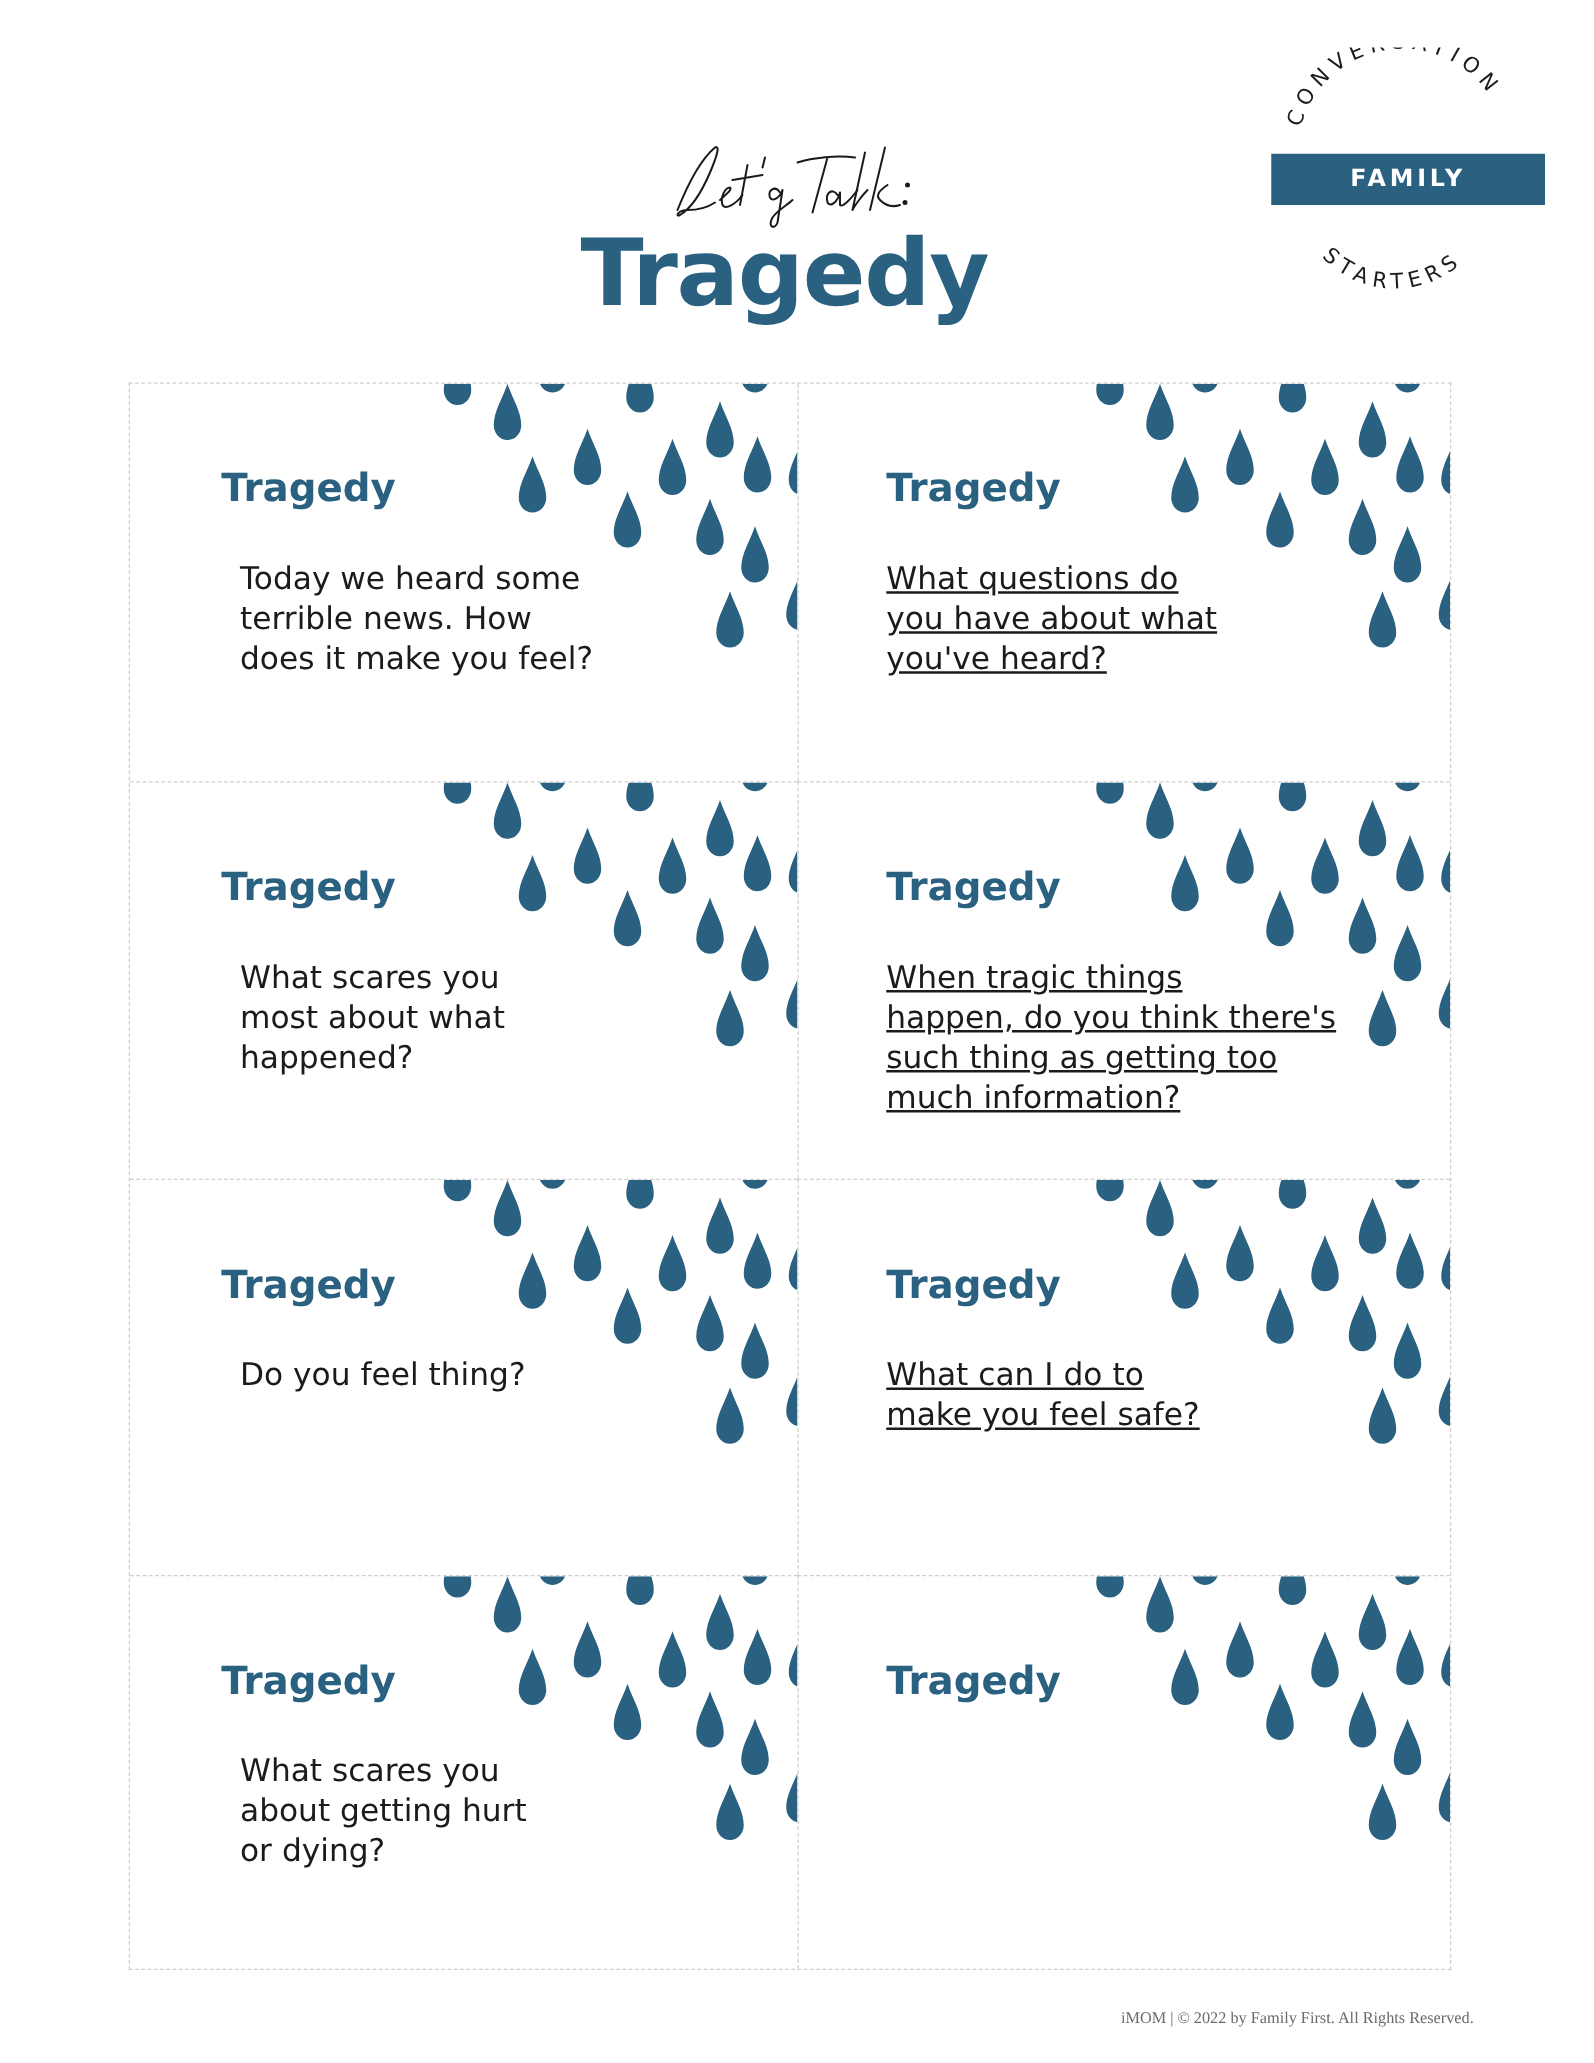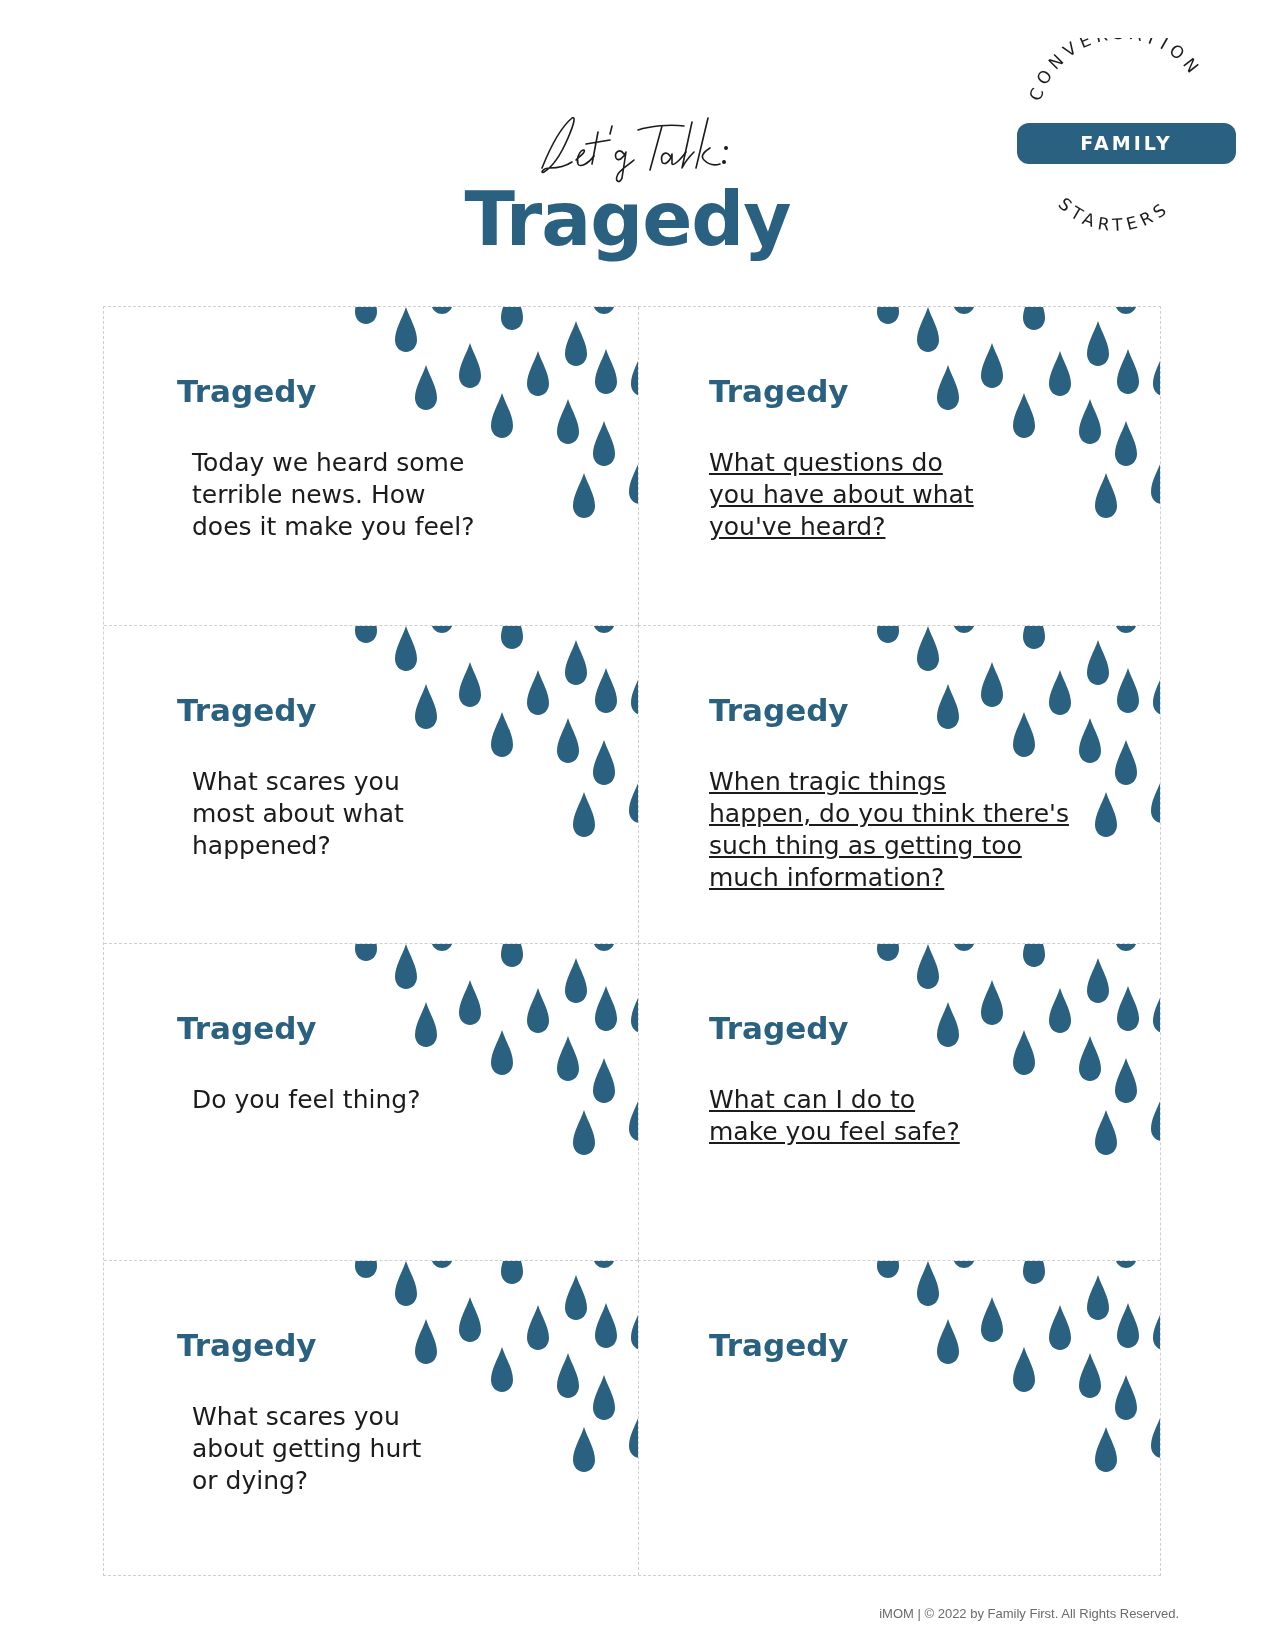--- a/index.html
+++ b/index.html
@@ -7,38 +7,38 @@
          font-family: "Liberation Sans", "DejaVu Sans", sans-serif; color: #1d1d1d; }
 
   .header-script { position: absolute; left: 520px; top: 108px; width: 240px; height: 80px; }
   .header-title { position: absolute; left: 0; width: 1275px; top: 176px; text-align: center;
                   font-family: "DejaVu Sans", sans-serif; font-weight: bold; font-size: 74px;
                   letter-spacing: -1px; color: #2a6180; margin-left: -10px; }
   .badge { position: absolute; left: 1010px; top: 38px; width: 222px; height: 200px; }
   .badge-band { position: absolute; left: 7px; top: 85px; width: 219px; height: 41px;
                 background: #2a6180; color: #fff; text-align: center; line-height: 41px;
                 font-family: "DejaVu Sans", sans-serif; font-weight: bold; font-size: 19px;
-                letter-spacing: 3px; border-radius: 12px; }
+                letter-spacing: 3px; }
   .badge svg { position: absolute; left: 0; top: 0; }
 
   .grid { position: absolute; left: 103px; top: 306px; width: 1058px; height: 1270px;
           border: 1.5px dashed #cfcfcf; box-sizing: border-box; }
   .card { position: absolute; box-sizing: border-box; overflow: hidden; }
   .card.col-0 { left: 0; width: 534px; }
   .card.col-1 { left: 534px; width: 522px; border-left: 1.5px dashed #cfcfcf; }
   .card.row-1, .card.row-2, .card.row-3 { border-top: 1.5px dashed #cfcfcf; }
   .card-title { position: absolute; left: 73px; top: 66px; font-family: "DejaVu Sans", sans-serif;
                 font-weight: bold; font-size: 31px; color: #2a6180; letter-spacing: 0px; }
   .card.col-1 .card-title { left: 70px; }
   .card-question { position: absolute; left: 88px; top: 140px; width: 330px; font-family: "DejaVu Sans", sans-serif;
                    font-size: 25px; line-height: 32px; color: #1b1b1b; }
   .card.col-1 .card-question { left: 70px; width: 390px; text-decoration: underline; }
   .drops { position: absolute; right: 0; top: 0; width: 290px; height: 250px; }
 
-  .footer { position: absolute; right: 96px; top: 1606px; font-family: Liberation Sans, sans-serif;
+  .footer { position: absolute; right: 96px; top: 1606px; font-family: Liberation Serif, serif;
             font-size: 13px; color: #6b6b6b; }
 </style>
 </head>
 <body>
 
 <svg class="header-script" viewBox="0 0 240 80">
   <title>Let's Talk:</title>
   <g fill="none" stroke="#1b1b1b" stroke-width="1.6" stroke-linecap="round" stroke-linejoin="round">
     <path d="M22 60 C30 40 40 20 52 10 C56 8 54 16 48 30 C42 44 34 58 24 64 C20 66 22 60 30 60 C38 60 46 58 52 54"></path>
     <path d="M56 52 C60 48 66 44 64 42 C60 42 56 50 58 56 C60 60 68 56 74 48"></path>

